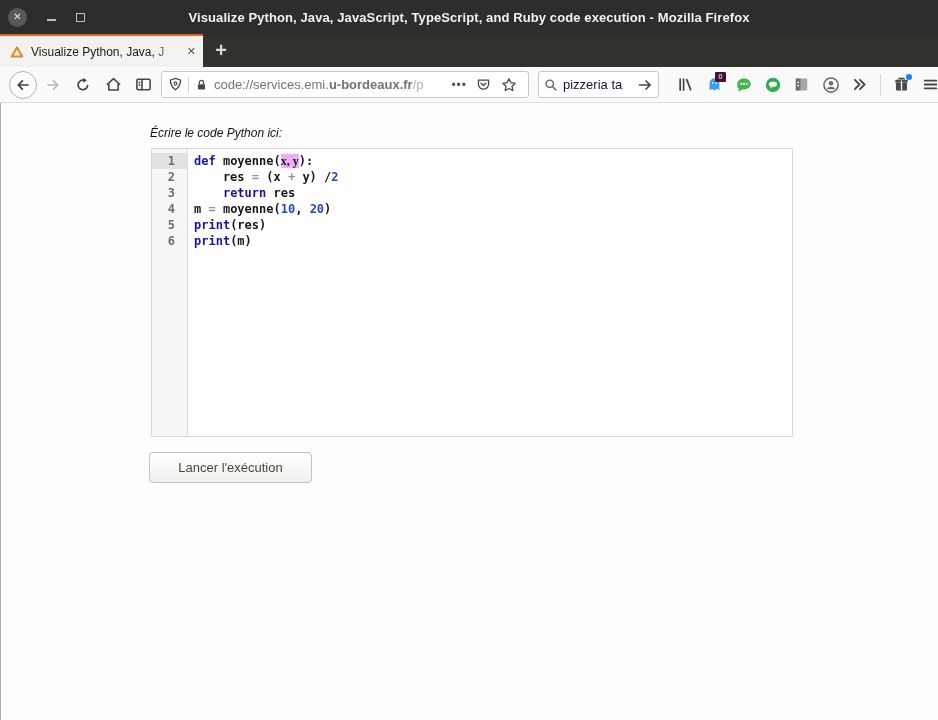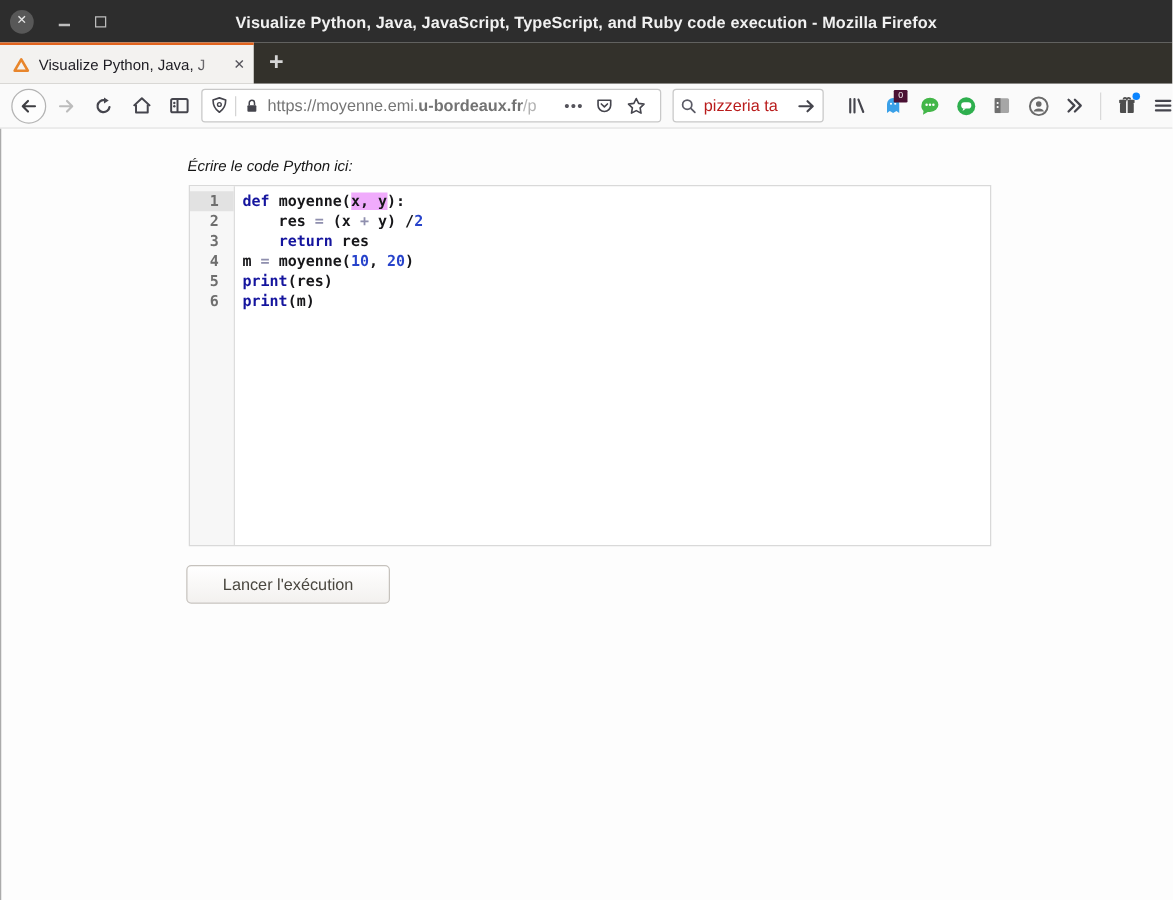--- a/index.html
+++ b/index.html
@@ -39,21 +39,21 @@
             border-radius:3px; display:flex; align-items:center; padding:0 6px; flex:0 0 auto; }
   .url-divider { width:1px; height:16px; background:#d4d4d4; margin:0 6px 0 5px; }
   .url-text { flex:1; font-size:13px; color:#757575; white-space:nowrap; overflow:hidden; margin-left:6px; }
   .url-domain { color:#737373; font-weight:bold; }
   .url-path { color:#b3b3b3; }
   .url-dots { font-size:12px; color:#55545c; letter-spacing:1px; margin:0 4px; }
   .url-icon-btn { padding:0 5px; display:flex; align-items:center; }
 
   .searchbar { width:121px; height:27px; margin-left:9px; background:#ffffff; border:1px solid #c8c8c8;
                border-radius:3px; display:flex; align-items:center; padding:0 5px; flex:0 0 auto; }
-  .search-text { flex:1; font-size:13px; color:#b91c1c; margin-left:5px; white-space:nowrap; overflow:hidden; }
+  .search-text { flex:1; font-size:13px; color:#0f172a; margin-left:5px; white-space:nowrap; overflow:hidden; }
 
   .ext-area { display:flex; align-items:center; margin-left:12px; }
   .ext-btn { width:29px; height:30px; display:flex; align-items:center; justify-content:center; position:relative; flex:0 0 auto; }
   .ghost-badge { position:absolute; top:2px; right:3px; width:11px; height:10px; background:#4a1033;
                  color:#fff; font-size:7px; display:flex; align-items:center; justify-content:center; border-radius:1px; }
   .toolbar-sep { width:1px; height:22px; background:#d9d9d9; margin:0 6px; }
   .gift-dot { position:absolute; top:4px; right:4px; width:6px; height:6px; border-radius:50%; background:#0a84ff; }
 
   
   .page { position:relative; height:617px; background:#fdfdfd; border-left:1px solid #ababab; }
@@ -64,21 +64,21 @@
   .gutter { width:36px; background:#f7f7f7; border-right:1px solid #dddddd; padding-top:4px; }
   .ln { height:16px; line-height:16px; font-size:12px; font-weight:bold; color:#6e6e6e;
         text-align:right; padding-right:12px; }
   .ln-active { background:#e2e2e2; }
   .code-pane { flex:1; padding:4px 0 0 6px; overflow:hidden; }
   .code-line { height:16px; line-height:16px; font-size:12px; font-weight:bold; white-space:pre; color:#17171a; }
   .tk-k { color:#15159e; }
   .tk-n { color:#2743cb; }
   .tk-o { color:#8f8fae; }
   .tk-p { color:#17171a; }
-  .tk-sel { color:#17171a; background:#f0abfc; }
+  .tk-sel { color:#17171a; background:#f0abfc;font-family:Liberation Serif, serif; }
 
   .run-btn { position:absolute; left:148px; top:349px; width:163px; height:31px;
              background:linear-gradient(#ffffff,#f3f1ef); border:1px solid #c6c2bd; border-radius:4px;
              font-size:13px; color:#49463f; display:flex; align-items:center; justify-content:center; }
 </style>
 </head>
 <body>
 
 <div class="titlebar">
   <div class="win-controls">
@@ -142,21 +142,21 @@
   <div class="urlbar">
     <svg class="ic" width="15" height="15" viewBox="0 0 16 16">
       <path d="M8 1.4 L13.4 3.2 C13.4 8.5 11.4 11.4 8 13.6 C4.6 11.4 2.6 8.5 2.6 3.2 Z" fill="none" stroke="#45454d" stroke-width="1.4" stroke-linejoin="round"></path>
       <circle cx="8" cy="7" r="1.6" fill="none" stroke="#45454d" stroke-width="1.2"></circle>
     </svg>
     <div class="url-divider"></div>
     <svg class="ic" width="13" height="14" viewBox="0 0 16 16">
       <rect x="3.6" y="7" width="8.8" height="6.4" rx="1" fill="#45454d"></rect>
       <path d="M5.4 7 V4.8 a2.6 2.6 0 0 1 5.2 0 V7" fill="none" stroke="#45454d" stroke-width="1.5"></path>
     </svg>
-    <div class="url-text"><span>https://moyenne.emi.</span><span class="url-domain">u-bordeaux.fr</span><span class="url-path">/p</span></div>
+    <div class="url-text"><span>code://services.emi.</span><span class="url-domain">u-bordeaux.fr</span><span class="url-path">/p</span></div>
     <div class="url-dots">•••</div>
     <div class="url-icon-btn">
       <svg class="ic" width="15" height="15" viewBox="0 0 16 16">
         <path d="M2.6 3.4 h10.8 v4.2 a5.4 5.4 0 0 1 -10.8 0 Z" fill="none" stroke="#45454d" stroke-width="1.4" stroke-linejoin="round"></path>
         <path d="M5.4 6.6 L8 9 L10.6 6.6" fill="none" stroke="#45454d" stroke-width="1.4" stroke-linecap="round" stroke-linejoin="round"></path>
       </svg>
     </div>
     <div class="url-icon-btn">
       <svg class="ic" width="16" height="16" viewBox="0 0 16 16">
         <path d="M8 1.8 L9.9 5.7 L14.2 6.3 L11.1 9.3 L11.8 13.5 L8 11.5 L4.2 13.5 L4.9 9.3 L1.8 6.3 L6.1 5.7 Z" fill="none" stroke="#45454d" stroke-width="1.3" stroke-linejoin="round"></path>

